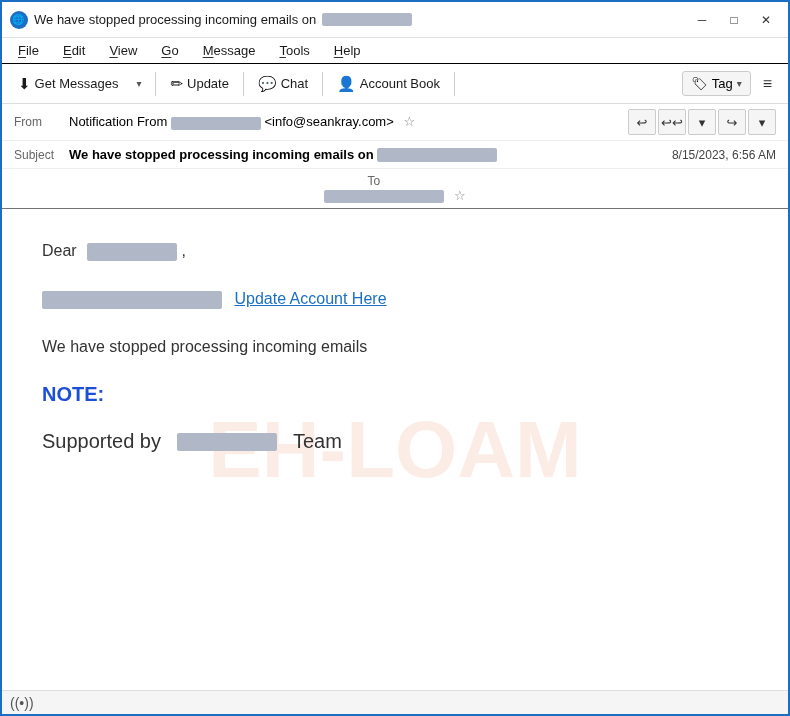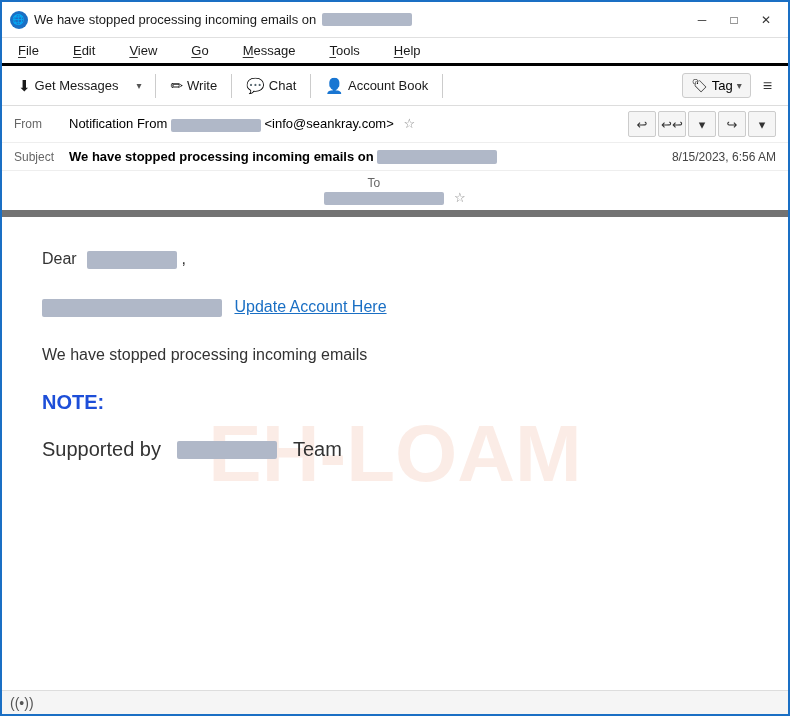--- a/index.html
+++ b/index.html
@@ -69,22 +69,22 @@
       display: flex;
       align-items: center;
       justify-content: center;
       font-size: 12px;
       color: #333;
     }
     .menu-bar {
       display: flex;
       align-items: center;
       padding: 2px 8px;
-      border-bottom: 3px solid #000000;
-      gap: 18px;
+      border-bottom: 1px solid #000000;
+      gap: 8px;
     }
     .menu-item {
       padding: 3px 8px;
       cursor: pointer;
       font-size: 13px;
       color: #1a1a1a;
       text-decoration: underline;
       text-decoration-color: transparent;
     }
     .menu-item span { text-decoration: underline; text-decoration-color: #333; text-underline-offset: 2px; }
@@ -141,21 +141,21 @@
     }
     .hamburger-btn {
       padding: 4px 8px;
       border: none;
       background: transparent;
       cursor: pointer;
       font-size: 16px;
       color: #333;
     }
     .email-headers {
-      border-bottom: 7px solid #737373;
+      border-bottom: 1px solid #737373;
       background: #fff;
     }
     .header-row {
       display: flex;
       align-items: center;
       padding: 5px 12px;
       border-bottom: 1px solid #eee;
       min-height: 28px;
     }
     .header-row:last-child { border-bottom: none; flex-direction: column; }
@@ -320,21 +320,21 @@
     <button class="toolbar-btn">
       <span class="toolbar-icon">⬇</span>
       <span>Get Messages</span>
     </button>
     <button class="toolbar-btn">
       <span class="dropdown-arrow">▾</span>
     </button>
     <div class="toolbar-separator"></div>
     <button class="toolbar-btn">
       <span class="toolbar-icon">✏</span>
-      <span>Write</span>
+      <span>Update</span>
     </button>
     <div class="toolbar-separator"></div>
     <button class="toolbar-btn">
       <span class="toolbar-icon">💬</span>
       <span>Chat</span>
     </button>
     <div class="toolbar-separator"></div>
     <button class="toolbar-btn">
       <span class="toolbar-icon">👤</span>
       <span>Account Book</span>

